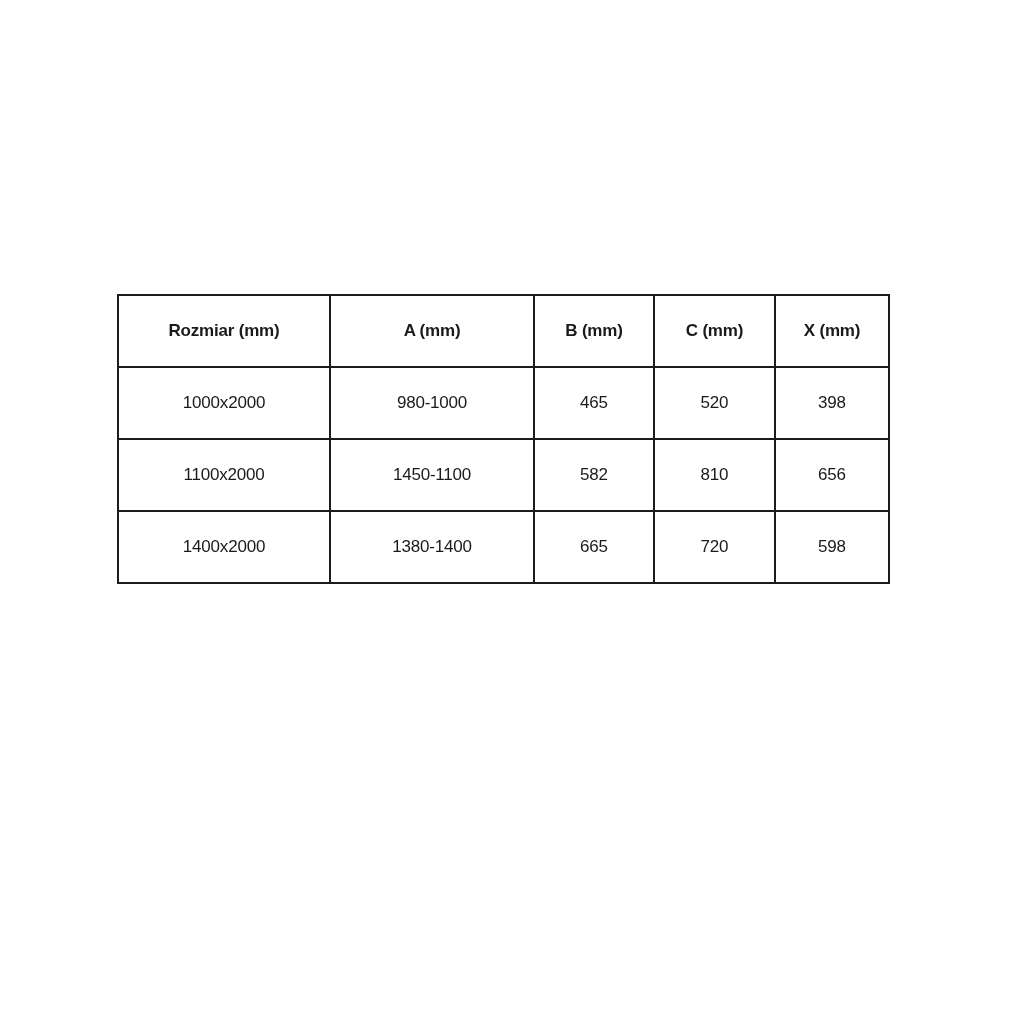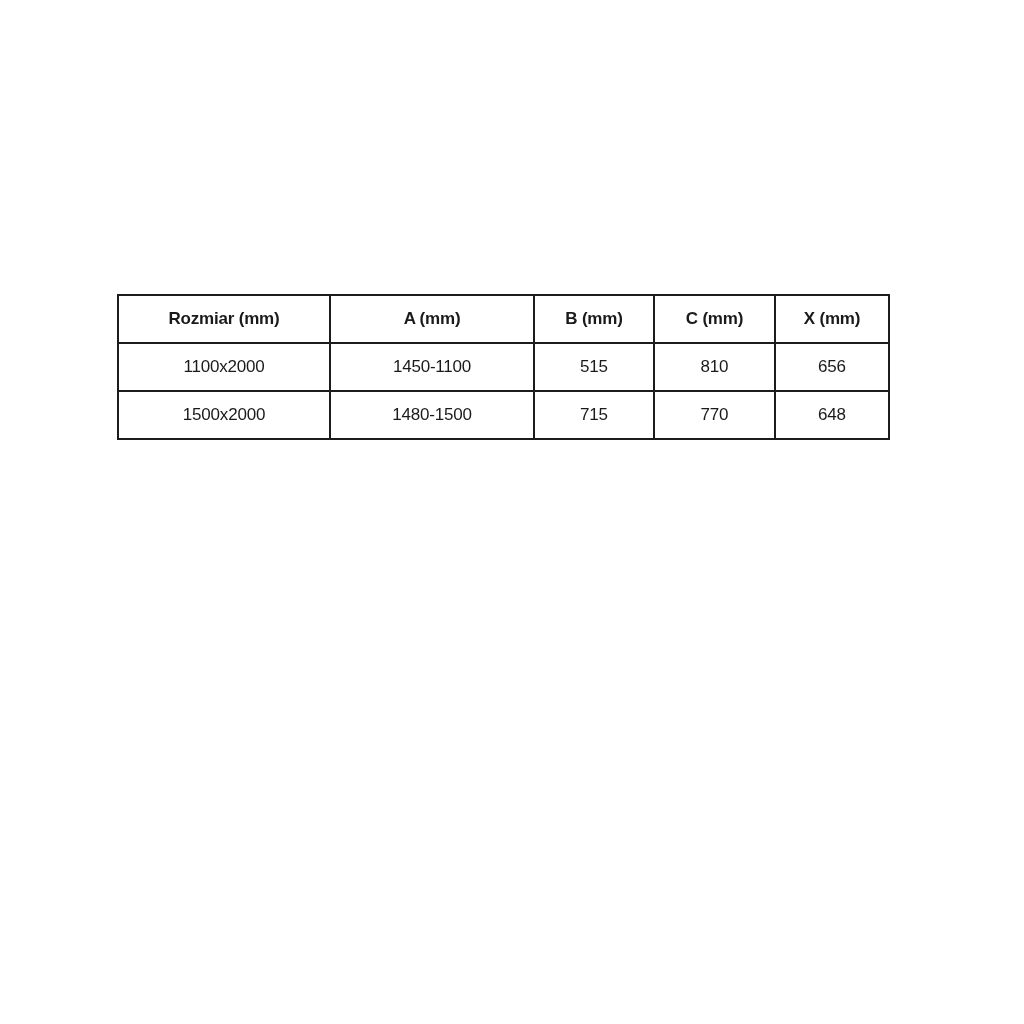--- a/index.html
+++ b/index.html
@@ -26,21 +26,21 @@
   }
   .spec-table th,
   .spec-table td {
     border: 2px solid #1c1c1c;
     height: 46px;
     text-align: center;
     vertical-align: middle;
     color: #1a1a1a;
     font-size: 17px;
     letter-spacing: -0.2px;
-    padding: 0 4px;
+    padding: 12px 4px;
     background: #ffffff;
     white-space: nowrap;
   }
   .spec-table th {
     font-weight: bold;
   }
   .col-rozmiar { width: 212px; }
   .col-a { width: 204px; }
   .col-b { width: 120px; }
   .col-c { width: 121px; }
@@ -63,29 +63,36 @@
         <tr>
           <th>Rozmiar (mm)</th>
           <th>A (mm)</th>
           <th>B (mm)</th>
           <th>C (mm)</th>
           <th>X (mm)</th>
         </tr>
       </thead>
       <tbody>
         <tr>
+          <td>1000x2000</td>
+          <td>980-1000</td>
+          <td>465</td>
+          <td>520</td>
+          <td>398</td>
+        </tr>
+        <tr>
           <td>1100x2000</td>
           <td>1450-1100</td>
-          <td>515</td>
+          <td>582</td>
           <td>810</td>
           <td>656</td>
         </tr>
         <tr>
-          <td>1500x2000</td>
-          <td>1480-1500</td>
-          <td>715</td>
-          <td>770</td>
-          <td>648</td>
+          <td>1400x2000</td>
+          <td>1380-1400</td>
+          <td>665</td>
+          <td>720</td>
+          <td>598</td>
         </tr>
       </tbody>
     </table>
   </div>
 </div>
 
 </body></html>

